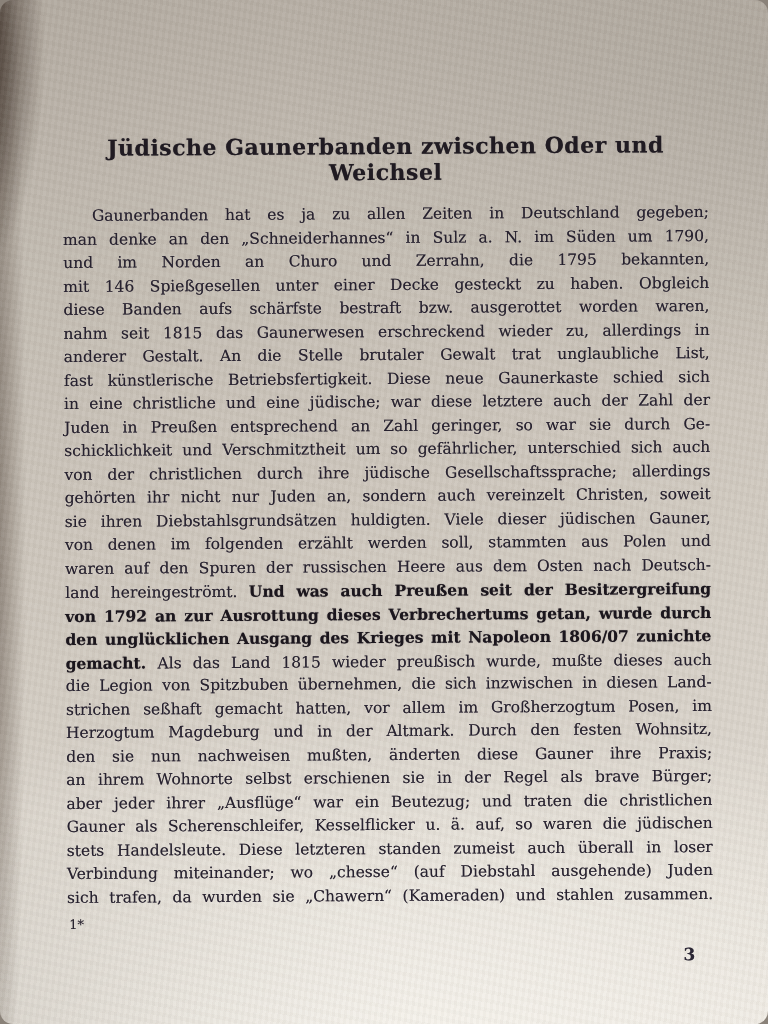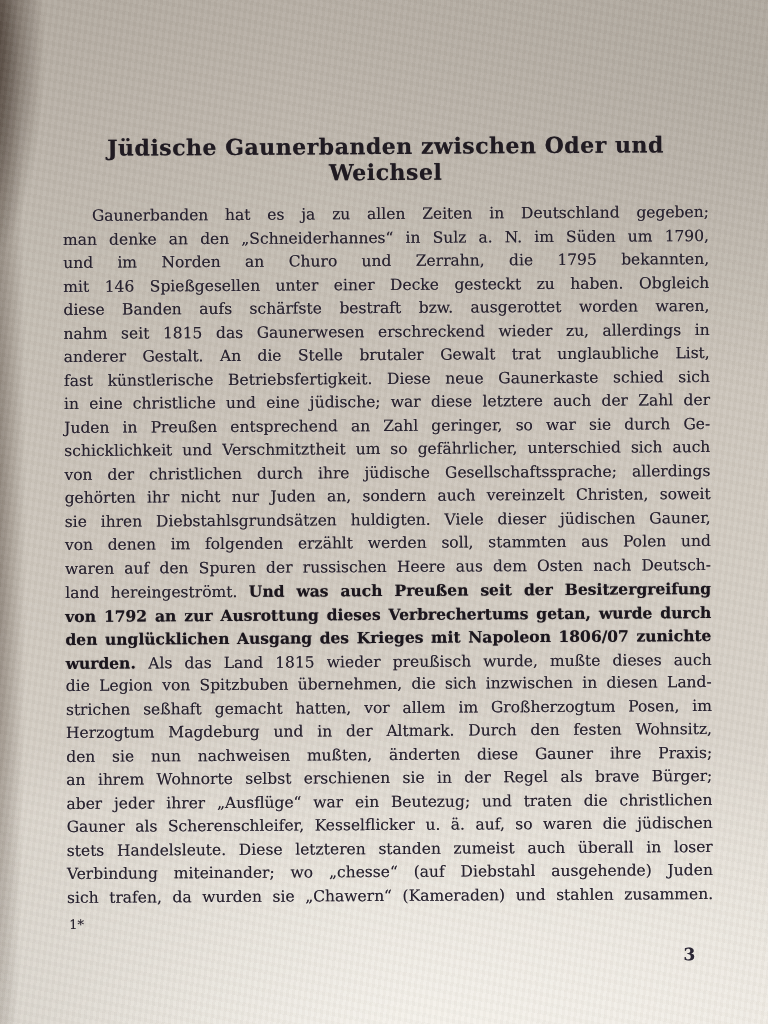--- a/index.html
+++ b/index.html
@@ -13,20 +13,21 @@
     position: relative;
     width: 768px; height: 1024px;
     overflow: hidden;
     background:
       radial-gradient(90px 300px at -25px 40px, rgba(40,27,19,0.95), rgba(40,27,19,0) 78%),
       radial-gradient(40px 900px at -8px 50%, rgba(52,38,28,0.5), rgba(52,38,28,0) 85%),
       radial-gradient(1100px 650px at 52% 106%, rgba(255,253,247,0.72), rgba(255,253,247,0) 62%),
       radial-gradient(900px 520px at 108% 8%, rgba(116,109,101,0.22), rgba(0,0,0,0) 60%),
       radial-gradient(700px 380px at 4% 100%, rgba(110,102,92,0.18), rgba(0,0,0,0) 55%),
       linear-gradient(168deg, #b2aaa0 0%, #c3bcb2 24%, #cdc6bc 48%, #d9d3ca 74%, #eae5dd 100%);
+    border-radius: 13px;
   }
   .grain {
     position: absolute; inset: 0;
     background:
       repeating-linear-gradient(97deg, rgba(255,255,255,0.030) 0 3px, rgba(92,84,74,0.030) 3px 6px),
       repeating-linear-gradient(12deg, rgba(255,255,255,0.025) 0 5px, rgba(92,84,74,0.025) 5px 9px);
     pointer-events: none;
   }
   .tilt {
     position: absolute; inset: 0;
@@ -99,21 +100,21 @@
         <div class="line"><span class="seg">Juden in Preußen entsprechend an Zahl geringer, so war sie durch Ge-</span></div>
         <div class="line"><span class="seg">schicklichkeit und Verschmitztheit um so gefährlicher, unterschied sich auch</span></div>
         <div class="line"><span class="seg">von der christlichen durch ihre jüdische Gesellschaftssprache; allerdings</span></div>
         <div class="line"><span class="seg">gehörten ihr nicht nur Juden an, sondern auch vereinzelt Christen, soweit</span></div>
         <div class="line"><span class="seg">sie ihren Diebstahlsgrundsätzen huldigten. Viele dieser jüdischen Gauner,</span></div>
         <div class="line"><span class="seg">von denen im folgenden erzählt werden soll, stammten aus Polen und</span></div>
         <div class="line"><span class="seg">waren auf den Spuren der russischen Heere aus dem Osten nach Deutsch-</span></div>
         <div class="line"><span class="seg">land hereingeströmt. </span><span class="seg bold">Und was auch Preußen seit der Besitzergreifung</span></div>
         <div class="line"><span class="seg bold">von 1792 an zur Ausrottung dieses Verbrechertums getan, wurde durch</span></div>
         <div class="line"><span class="seg bold">den unglücklichen Ausgang des Krieges mit Napoleon 1806/07 zunichte</span></div>
-        <div class="line"><span class="seg bold">wurden. </span><span class="seg">Als das Land 1815 wieder preußisch wurde, mußte dieses auch</span></div>
+        <div class="line"><span class="seg bold">gemacht. </span><span class="seg">Als das Land 1815 wieder preußisch wurde, mußte dieses auch</span></div>
         <div class="line"><span class="seg">die Legion von Spitzbuben übernehmen, die sich inzwischen in diesen Land-</span></div>
         <div class="line"><span class="seg">strichen seßhaft gemacht hatten, vor allem im Großherzogtum Posen, im</span></div>
         <div class="line"><span class="seg">Herzogtum Magdeburg und in der Altmark. Durch den festen Wohnsitz,</span></div>
         <div class="line"><span class="seg">den sie nun nachweisen mußten, änderten diese Gauner ihre Praxis;</span></div>
         <div class="line"><span class="seg">an ihrem Wohnorte selbst erschienen sie in der Regel als brave Bürger;</span></div>
         <div class="line"><span class="seg">aber jeder ihrer „Ausflüge“ war ein Beutezug; und traten die christlichen</span></div>
         <div class="line"><span class="seg">Gauner als Scherenschleifer, Kesselflicker u. ä. auf, so waren die jüdischen</span></div>
         <div class="line"><span class="seg">stets Handelsleute. Diese letzteren standen zumeist auch überall in loser</span></div>
         <div class="line"><span class="seg">Verbindung miteinander; wo „chesse“ (auf Diebstahl ausgehende) Juden</span></div>
         <div class="line"><span class="seg">sich trafen, da wurden sie „Chawern“ (Kameraden) und stahlen zusammen.</span></div>

